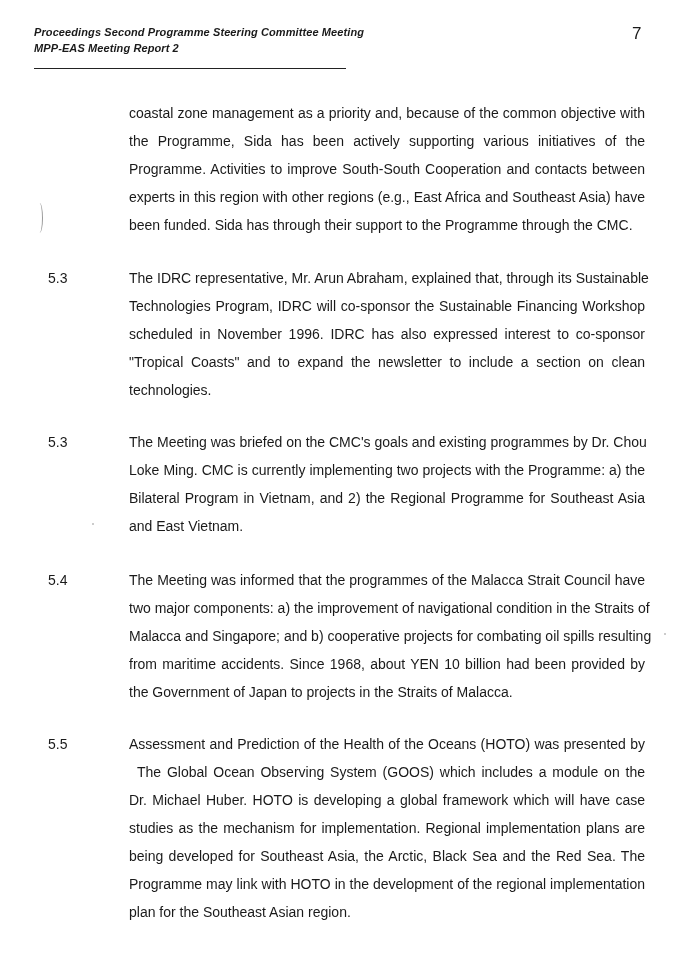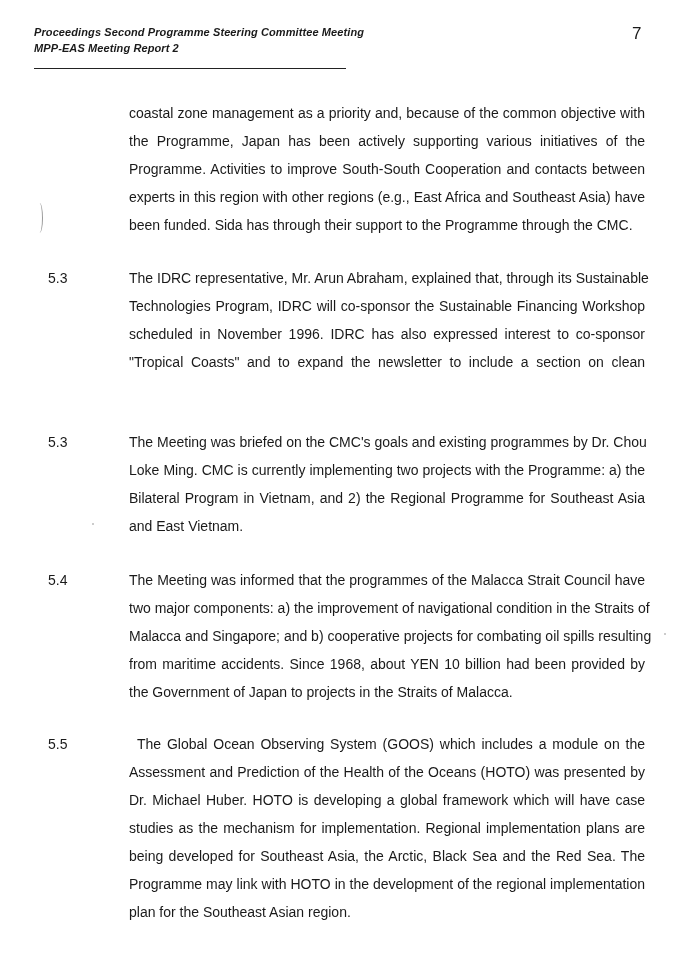--- a/index.html
+++ b/index.html
@@ -28,34 +28,35 @@
 <div class="page-number">7</div>
 <div class="header-rule"></div>
 
 <div class="margin-mark"></div>
 <div class="speck" style="left:92px; top:523px;"></div>
 <div class="speck" style="left:664px; top:633px;"></div>
 
 <div class="para" style="top:99px;">
   <div class="para-lines">
     <div class="line">coastal zone management as a priority and, because of the common objective with</div>
-    <div class="line">the Programme, Japan has been actively supporting various initiatives of the</div>
+    <div class="line">the Programme, Sida has been actively supporting various initiatives of the</div>
     <div class="line">Programme.  Activities to improve South-South Cooperation and contacts between</div>
     <div class="line">experts in this region with other regions (e.g., East Africa and Southeast Asia) have</div>
     <div class="line last">been funded.  Sida has through their support to the Programme through the CMC.</div>
   </div>
 </div>
 
 <div class="para" style="top:264px;">
   <div class="para-num">5.3</div>
   <div class="para-lines">
     <div class="line">The IDRC representative, Mr. Arun Abraham, explained that, through its Sustainable</div>
     <div class="line">Technologies Program, IDRC will co-sponsor the Sustainable Financing Workshop</div>
     <div class="line">scheduled in November 1996.  IDRC has also expressed interest to co-sponsor</div>
     <div class="line">"Tropical Coasts" and to expand the newsletter to include a section on clean</div>
+    <div class="line last">technologies.</div>
   </div>
 </div>
 
 <div class="para" style="top:428px;">
   <div class="para-num">5.3</div>
   <div class="para-lines">
     <div class="line">The Meeting was briefed on the CMC's goals and existing programmes by Dr. Chou</div>
     <div class="line">Loke Ming.  CMC is currently implementing two projects with the Programme: a) the</div>
     <div class="line">Bilateral Program in Vietnam, and 2) the Regional Programme for Southeast Asia</div>
     <div class="line last">and East Vietnam.</div>
@@ -69,21 +70,21 @@
     <div class="line">two major components: a) the improvement of navigational condition in the Straits of</div>
     <div class="line">Malacca and Singapore; and b) cooperative projects for combating oil spills resulting</div>
     <div class="line">from maritime accidents.  Since 1968, about YEN 10 billion had been provided by</div>
     <div class="line last">the Government of Japan to projects in the Straits of Malacca.</div>
   </div>
 </div>
 
 <div class="para" style="top:730px;">
   <div class="para-num">5.5</div>
   <div class="para-lines">
+    <div class="line">Assessment and Prediction of the Health of the Oceans (HOTO) was presented by</div>
     <div class="line" style="padding-left:8px;">The Global Ocean Observing System (GOOS) which includes a module on the</div>
-    <div class="line">Assessment and Prediction of the Health of the Oceans (HOTO) was presented by</div>
     <div class="line">Dr. Michael Huber.  HOTO is developing a global framework which will have case</div>
     <div class="line">studies as the mechanism for implementation.  Regional implementation plans are</div>
     <div class="line">being developed for Southeast Asia, the Arctic, Black Sea and the Red Sea.  The</div>
     <div class="line">Programme may link with HOTO in the development of the regional implementation</div>
     <div class="line last">plan for the Southeast Asian region.</div>
   </div>
 </div>
 
 </body></html>

